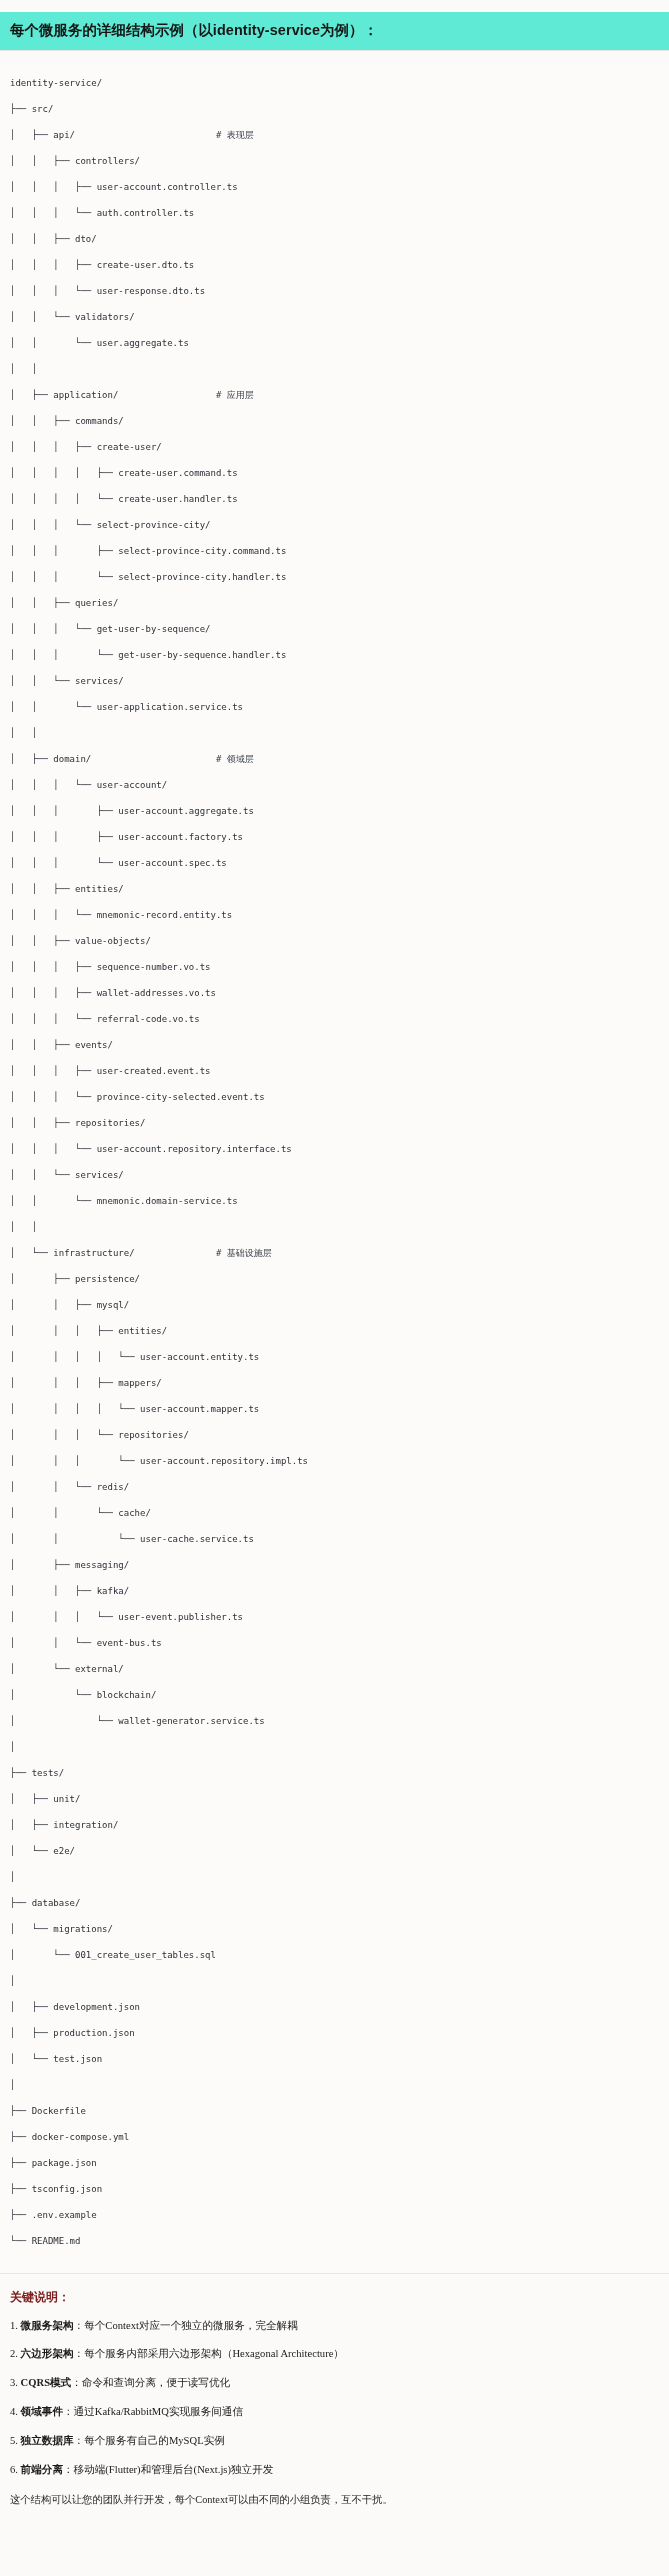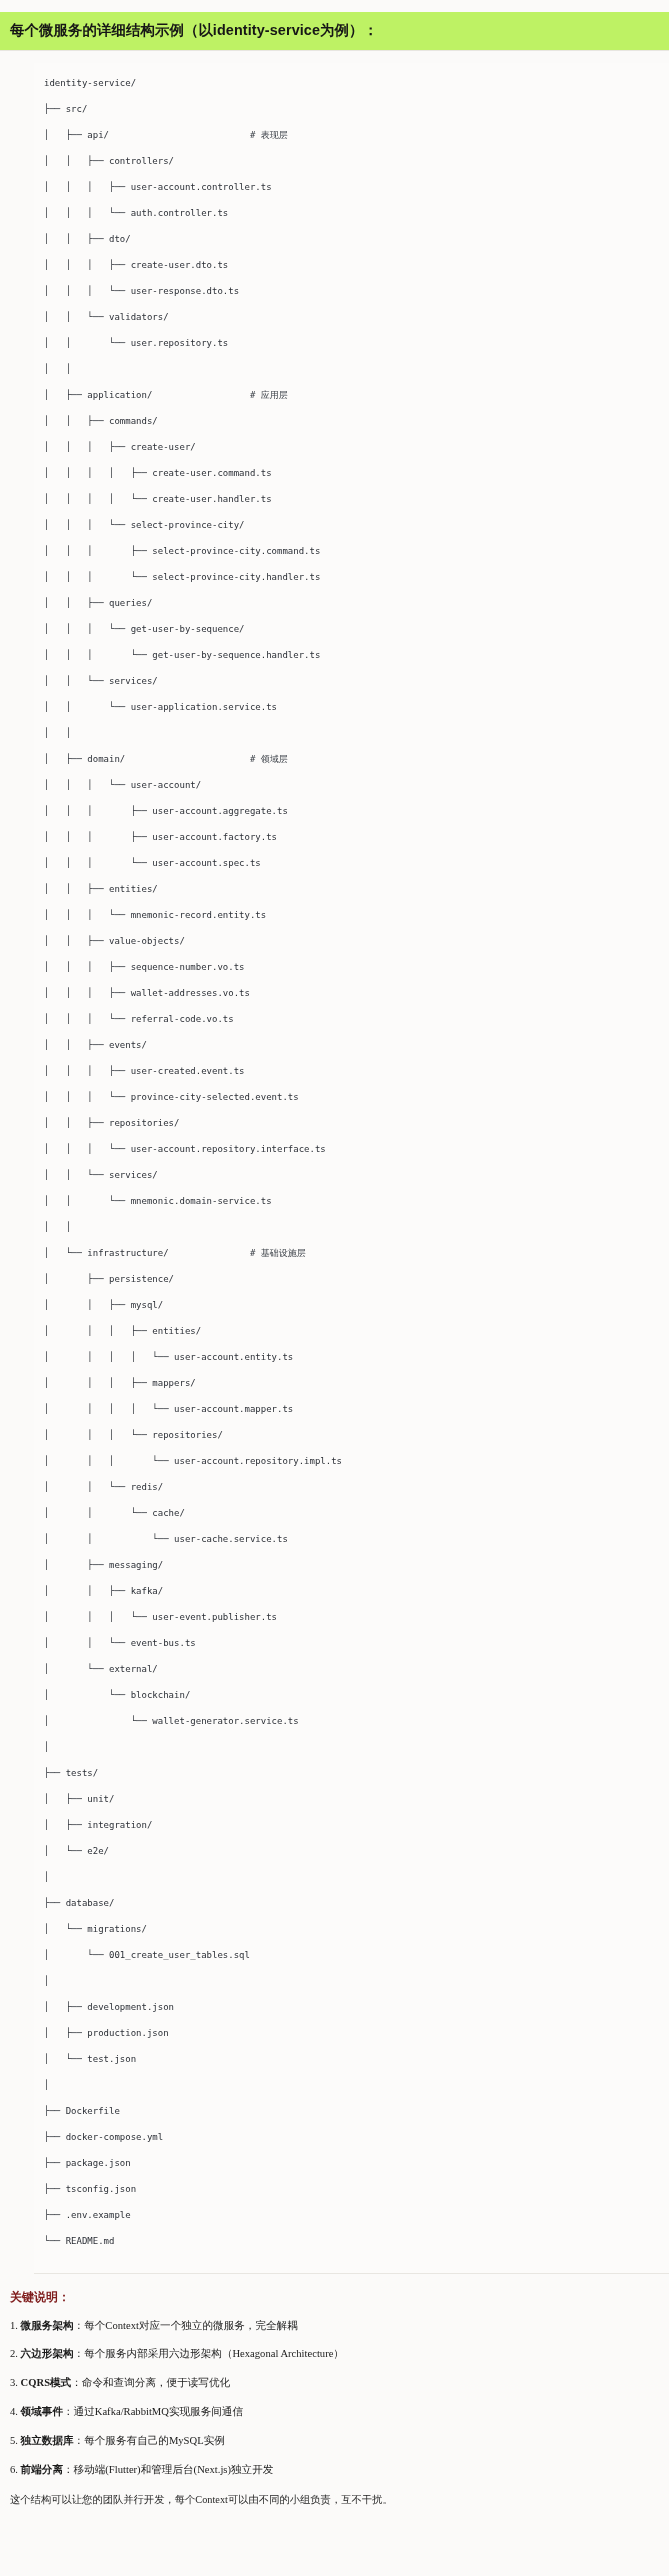--- a/index.html
+++ b/index.html
@@ -22,30 +22,29 @@
 
   
   .section-heading {
     font-family: "Liberation Sans", sans-serif;
     font-weight: bold;
     font-size: 14.4px;
     line-height: 1.35;
     color: #161616;
     padding: 8.8px 10px 10px 10px;
     letter-spacing: 0.1px;
-    background: #bef264;
+    background: #5eead4;
     border-bottom: 0.6px solid #e8e6e1;
   }
 
   
   .code-block {
     background: #fcfbfa;
     padding: 13.8px 10px 12.5px 10px;
     border-bottom: 0.6px solid #e8e6e1;
-    margin-left: 34px;
   }
   .tree {
     font-family: "DejaVu Sans Mono", "Liberation Mono", monospace;
     font-size: 9px;
     line-height: 13px;
     color: #2b2f36;
     white-space: pre;
     margin: 0;
     letter-spacing: 0px;
     tab-size: 4;
@@ -105,21 +104,21 @@
     <pre class="tree"><span class="line">identity-service/</span>
 <span class="line">├── src/</span>
 <span class="line"><span>│   ├── api/                          </span><span class="cmt"># 表现层</span></span>
 <span class="line">│   │   ├── controllers/</span>
 <span class="line">│   │   │   ├── user-account.controller.ts</span>
 <span class="line">│   │   │   └── auth.controller.ts</span>
 <span class="line">│   │   ├── dto/</span>
 <span class="line">│   │   │   ├── create-user.dto.ts</span>
 <span class="line">│   │   │   └── user-response.dto.ts</span>
 <span class="line">│   │   └── validators/</span>
-<span class="line">│   │       └── user.repository.ts</span>
+<span class="line">│   │       └── user.aggregate.ts</span>
 <span class="line">│   │</span>
 <span class="line"><span>│   ├── application/                  </span><span class="cmt"># 应用层</span></span>
 <span class="line">│   │   ├── commands/</span>
 <span class="line">│   │   │   ├── create-user/</span>
 <span class="line">│   │   │   │   ├── create-user.command.ts</span>
 <span class="line">│   │   │   │   └── create-user.handler.ts</span>
 <span class="line">│   │   │   └── select-province-city/</span>
 <span class="line">│   │   │       ├── select-province-city.command.ts</span>
 <span class="line">│   │   │       └── select-province-city.handler.ts</span>
 <span class="line">│   │   ├── queries/</span>

